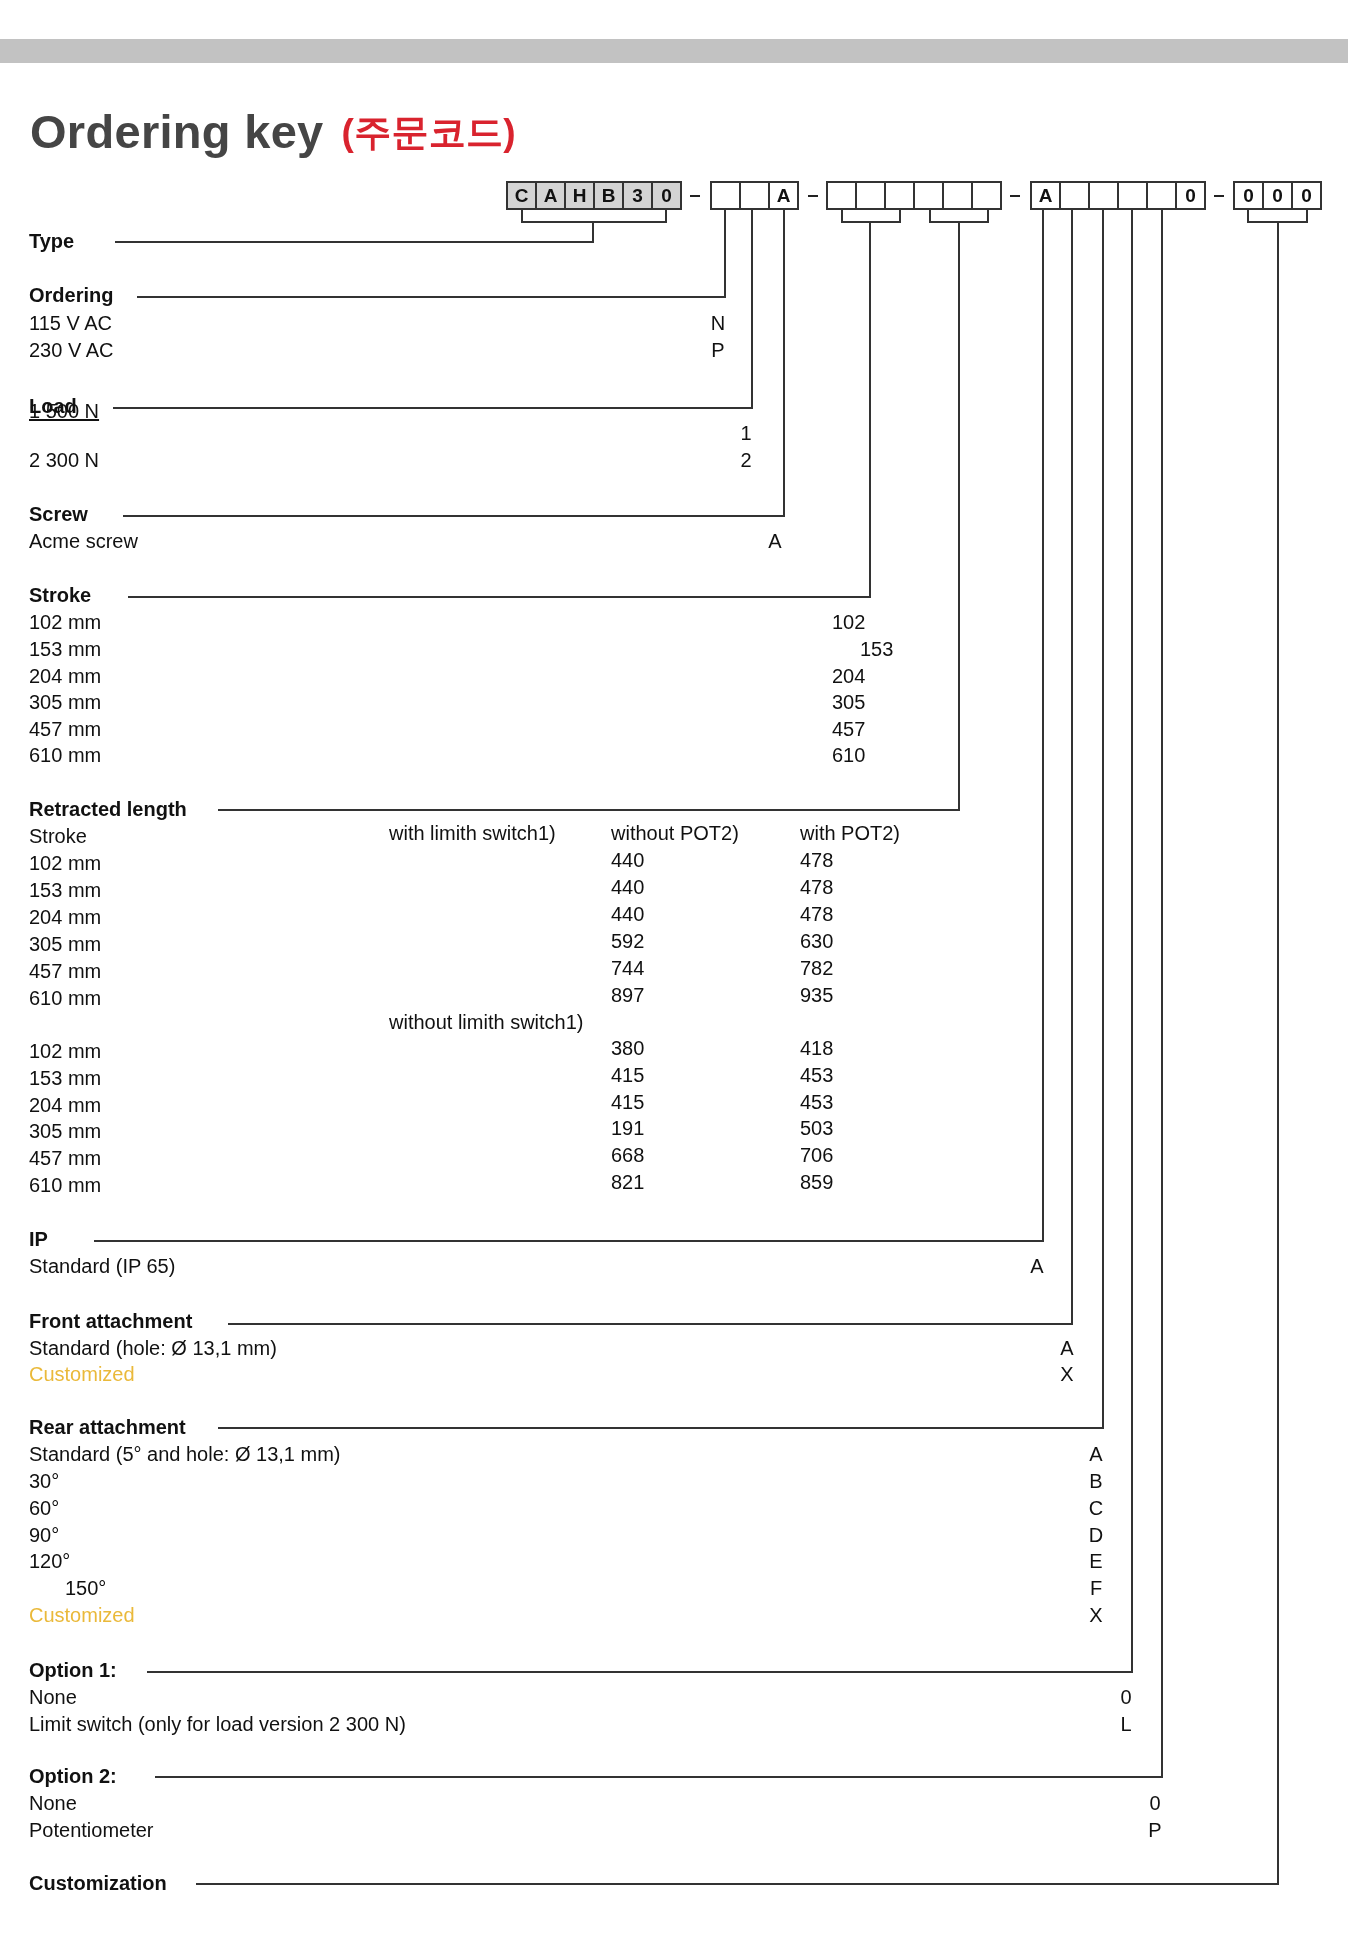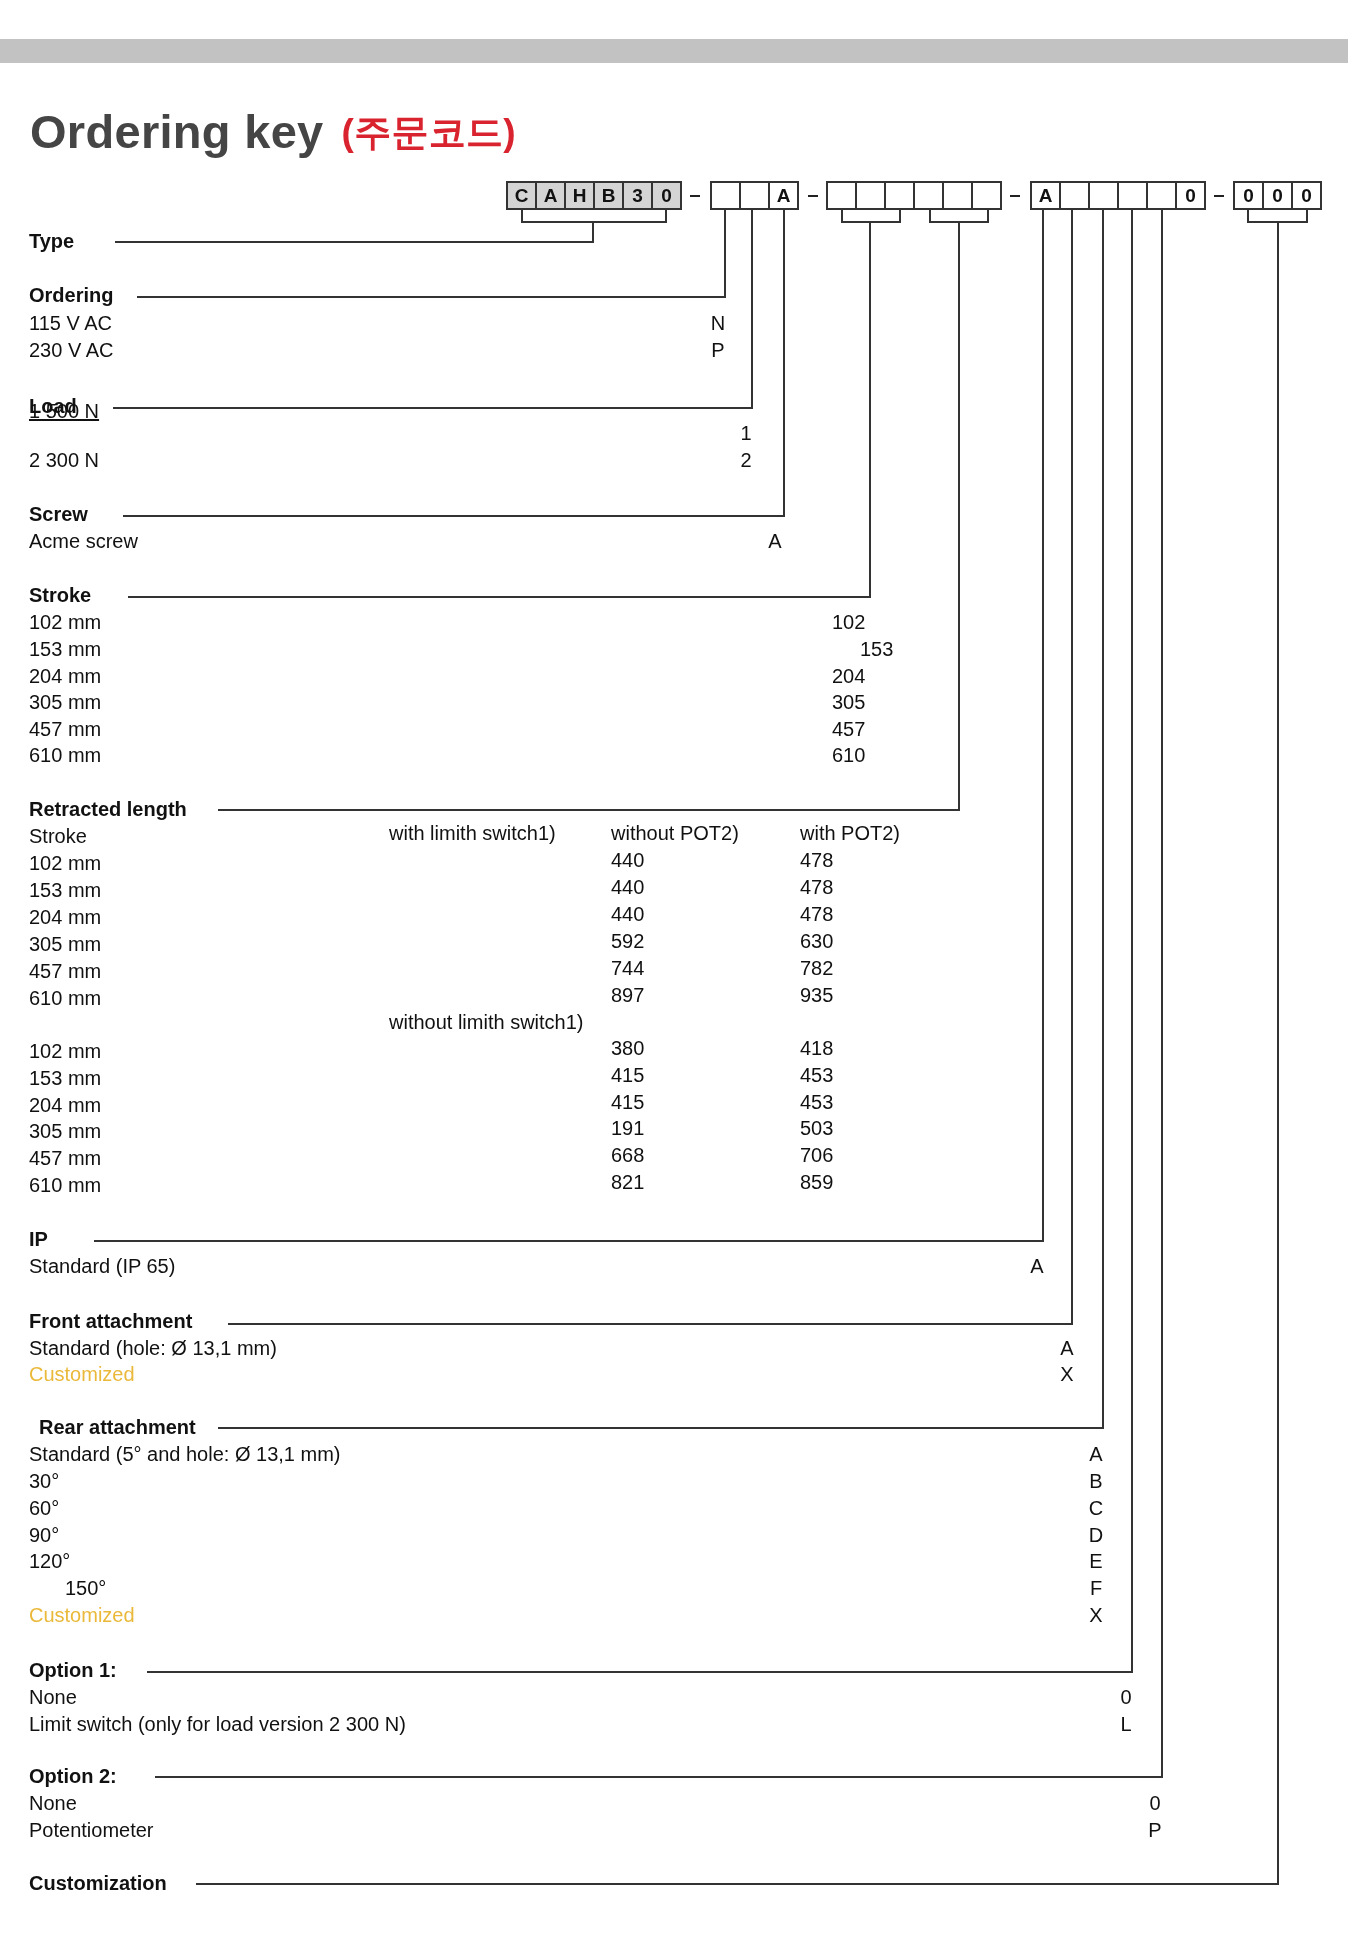--- a/index.html
+++ b/index.html
@@ -191,21 +191,21 @@
 <div class="lbl" style="left:29px;top:1227px;">IP</div>
 <div class="txt" style="left:29px;top:1254px;">Standard (IP 65)</div>
 <div class="code" style="left:1027px;top:1254px;">A</div>
 
 <div class="lbl" style="left:29px;top:1309px;">Front attachment</div>
 <div class="txt" style="left:29px;top:1336px;">Standard (hole: Ø 13,1 mm)</div>
 <div class="code" style="left:1057px;top:1336px;">A</div>
 <div class="txt yellow" style="left:29px;top:1362px;">Customized</div>
 <div class="code" style="left:1057px;top:1362px;">X</div>
 
-<div class="lbl" style="left:39px;top:1415px;">Rear attachment</div>
+<div class="lbl" style="left:29px;top:1415px;">Rear attachment</div>
 <div class="txt" style="left:29px;top:1442px;">Standard (5° and hole: Ø 13,1 mm)</div>
 <div class="code" style="left:1086px;top:1442px;">A</div>
 <div class="txt" style="left:29px;top:1469px;">30°</div>
 <div class="code" style="left:1086px;top:1469px;">B</div>
 <div class="txt" style="left:29px;top:1496px;">60°</div>
 <div class="code" style="left:1086px;top:1496px;">C</div>
 <div class="txt" style="left:29px;top:1523px;">90°</div>
 <div class="code" style="left:1086px;top:1523px;">D</div>
 <div class="txt" style="left:29px;top:1549px;">120°</div>
 <div class="code" style="left:1086px;top:1549px;">E</div>

